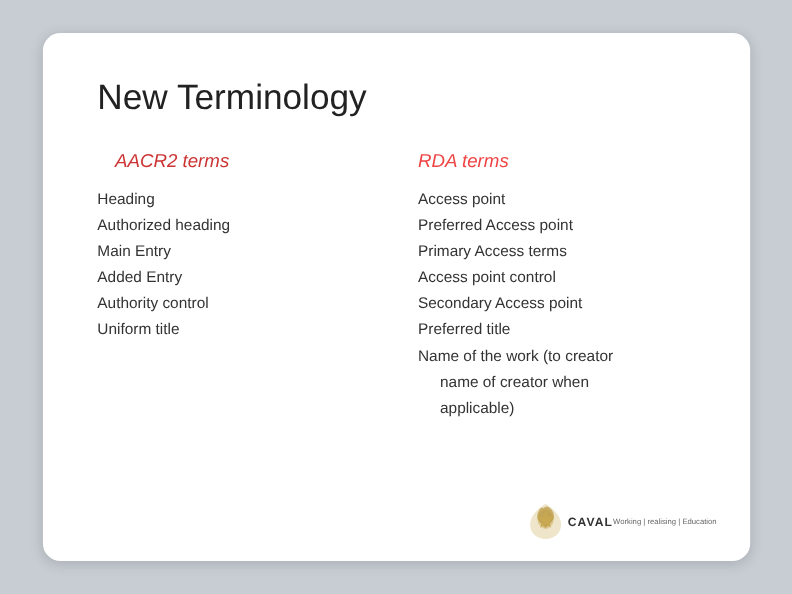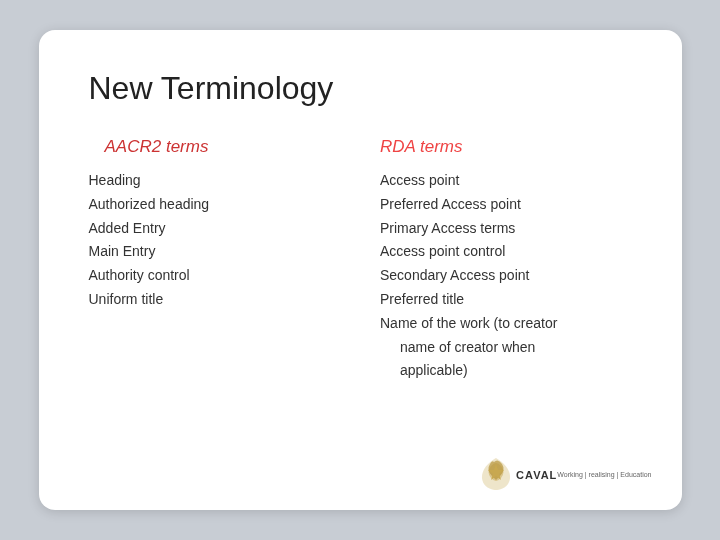--- a/index.html
+++ b/index.html
@@ -107,22 +107,22 @@
   <h1 class="slide-title">New Terminology</h1>
 
   <div class="columns">
 
     <div class="column">
       <div class="column-header aacr2">AACR2 terms</div>
       <ul class="term-list">
 
       <li>Heading</li>
           <li>Authorized heading</li>
+          <li>Main Entry</li>
           <li>Added Entry</li>
-          <li>Main Entry</li>
           <li>Authority control</li>
           <li>Uniform title</li>
         </ul>
     </div>
 
     <div class="column">
       <div class="column-header rda">RDA terms</div>
       <ul class="term-list">
 
       <li>Access point</li>

